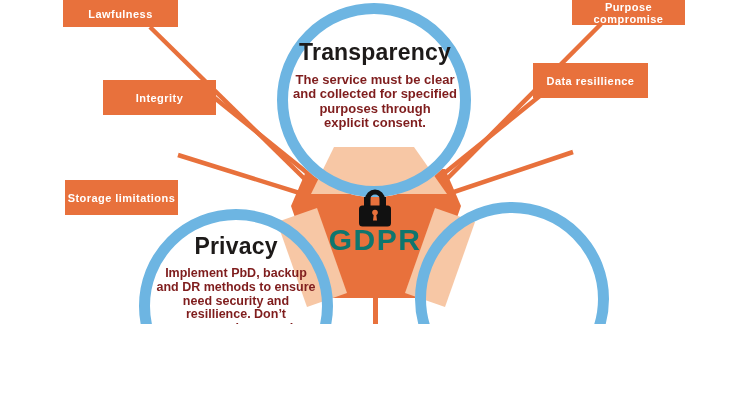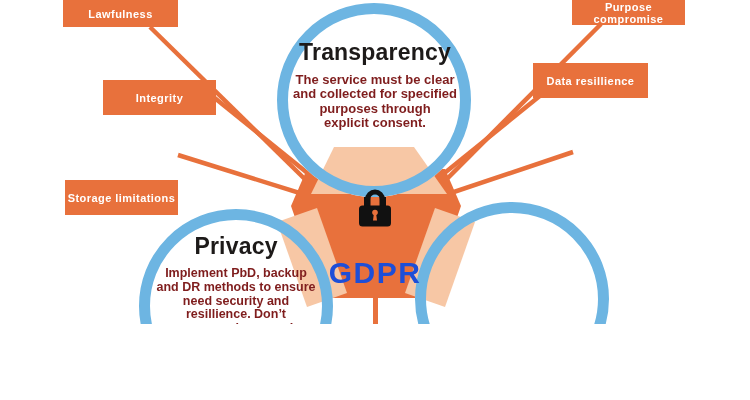--- a/index.html
+++ b/index.html
@@ -71,23 +71,22 @@
   .block-privacy .body{font-size:12.5px;}
   .block-controls{left:404px;top:229px;width:220px;}
 
   .gdpr-label{
     position:absolute;
     left:300px;top:223px;width:150px;
     text-align:center;
     font-size:30px;
     font-weight:800;
     letter-spacing:1.5px;
-    color:#1d4ed8;
+    color:#0f766e;
     z-index:2;
-    margin-top:33px;
   }
   .bottom-box{
     position:absolute;
     left:318px;top:386px;width:114px;height:14px;
     background:var(--orange,#e8713c);
     z-index:2;
   }
 </style>
 </head>
 <body>

